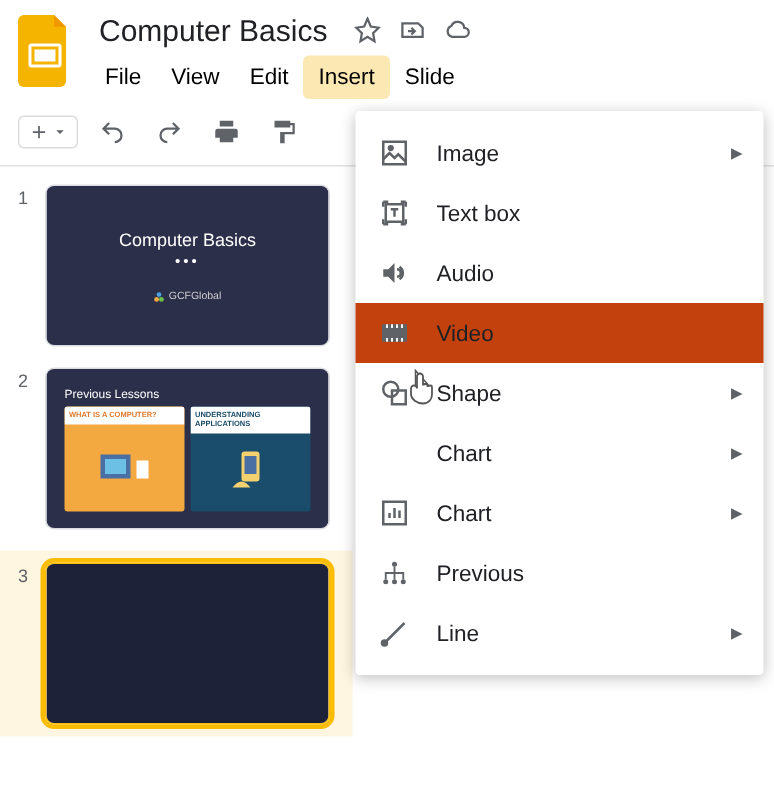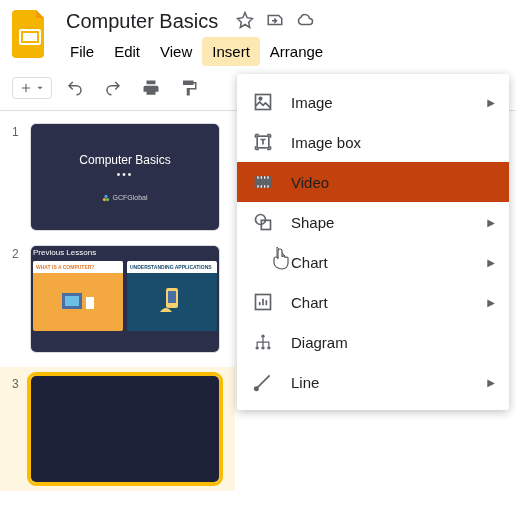--- a/index.html
+++ b/index.html
@@ -116,21 +116,21 @@
     display: flex; flex-direction: column;
     align-items: center; justify-content: center;
     color: #fff;
   }
   .slide1-title { font-size: 12px; font-weight: 500; }
   .slide1-dots { font-size: 10px; letter-spacing: 2px; margin-top: 2px; }
   .slide1-logo { font-size: 7px; color: #cfcfcf; margin-top: 14px; display:flex; align-items:center; gap:2px;}
   .slide2-inner {
     width: 100%; height: 100%;
     background: #2b2f4a;
-    padding: 2px;
+    padding: 12px;
   }
   .slide2-title { color: #fff; font-size: 8px; margin-bottom: 4px; }
   .slide2-cards { display: flex; gap: 4px; }
   .card {
     flex: 1;
     height: 70px;
     border-radius: 2px;
     overflow: hidden;
     display: flex; flex-direction: column;
   }
@@ -218,24 +218,24 @@
         </span>
         <span>
           <svg viewBox="0 0 24 24" fill="none" stroke="#5f6368" stroke-width="2">
               <path d="M18 18a4 4 0 0 0 0-8 6 6 0 0 0-11.5-1.5A5 5 0 0 0 7 18z"></path>
             </svg>
         </span>
       </div>
     </div>
     <div class="menubar">
       <div class="menu-item">File</div>
+      <div class="menu-item">View</div>
       <div class="menu-item">Edit</div>
-      <div class="menu-item">View</div>
       <div class="menu-item active">Insert</div>
-      <div class="menu-item">Arrange</div>
+      <div class="menu-item">Slide</div>
     </div>
   </div>
 </div>
 
 <div class="toolbar">
   <div class="new-slide">
     <svg width="14" height="14" viewBox="0 0 24 24">
         <path d="M12 5v14M5 12h14" stroke="#5f6368" stroke-width="2"></path>
       </svg>
     <svg width="10" height="10" viewBox="0 0 24 24">
@@ -333,21 +333,30 @@
     <span class="dd-arrow">▶</span>
   </div>
   <div class="dd-item">
     <span class="dd-icon">
       <svg width="20" height="20" viewBox="0 0 24 24" fill="none" stroke="#5f6368" stroke-width="2">
           <rect x="5" y="5" width="14" height="14"></rect>
           <path d="M9 9h6M12 9v6"></path>
           <path d="M3 3h4M3 3v4M21 3h-4M21 3v4M3 21h4M3 21v-4M21 21h-4M21 21v-4"></path>
         </svg>
     </span>
-    <span>Image box</span>
+    <span>Text box</span>
+  </div>
+  <div class="dd-item">
+    <span class="dd-icon">
+      <svg width="20" height="20" viewBox="0 0 24 24" fill="#5f6368">
+          <path d="M3 9v6h4l5 5V4L7 9H3z"></path>
+          <path d="M16 7a6 6 0 0 1 0 10M14 9a3 3 0 0 1 0 6" fill="none" stroke="#5f6368" stroke-width="2"></path>
+        </svg>
+    </span>
+    <span>Audio</span>
   </div>
   <div class="dd-item hovered">
     <span class="dd-icon">
       <svg width="20" height="20" viewBox="0 0 24 24" fill="#5f6368">
           <rect x="2" y="5" width="20" height="14" rx="1"></rect>
           <path d="M6 5v3M10 5v3M14 5v3M18 5v3M6 16v3M10 16v3M14 16v3M18 16v3" stroke="#fff" stroke-width="1.5"></path>
         </svg>
     </span>
     <span>Video</span>
   </div>
@@ -379,21 +388,21 @@
   <div class="dd-item">
     <span class="dd-icon">
       <svg width="20" height="20" viewBox="0 0 24 24" fill="#5f6368">
           <circle cx="12" cy="5" r="2"></circle>
           <circle cx="5" cy="19" r="2"></circle>
           <circle cx="12" cy="19" r="2"></circle>
           <circle cx="19" cy="19" r="2"></circle>
           <path d="M12 7v5M12 12H5v5M12 12v5M12 12h7v5" stroke="#5f6368" stroke-width="1.5" fill="none"></path>
         </svg>
     </span>
-    <span>Diagram</span>
+    <span>Previous</span>
   </div>
   <div class="dd-item">
     <span class="dd-icon">
       <svg width="20" height="20" viewBox="0 0 24 24" stroke="#5f6368" stroke-width="2">
           <path d="M4 20L20 4"></path>
           <circle cx="4" cy="20" r="2" fill="#5f6368"></circle>
         </svg>
     </span>
     <span>Line</span>
     <span class="dd-arrow">▶</span>

